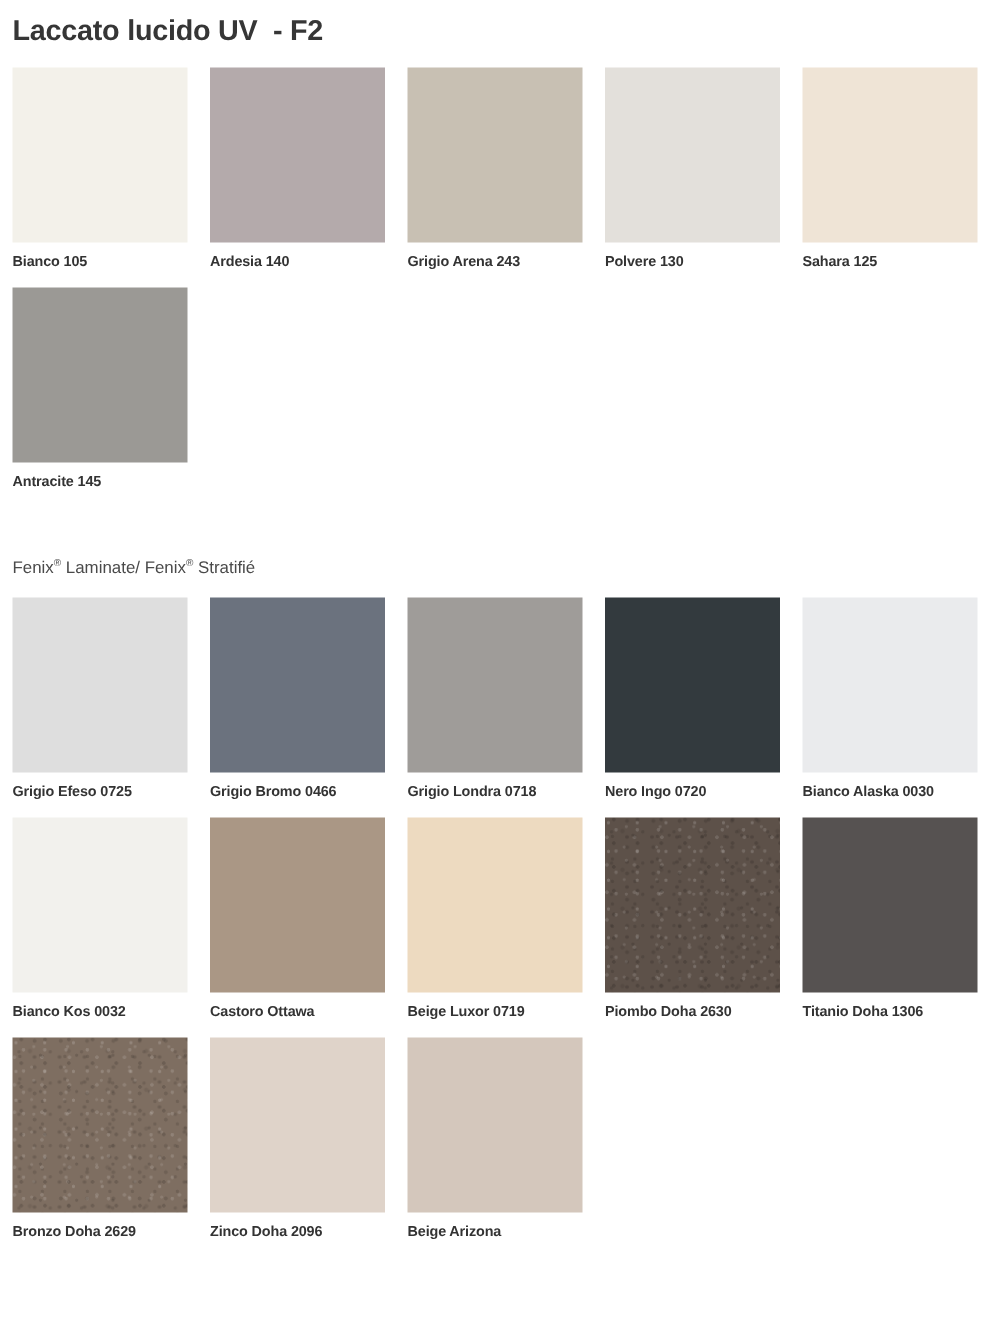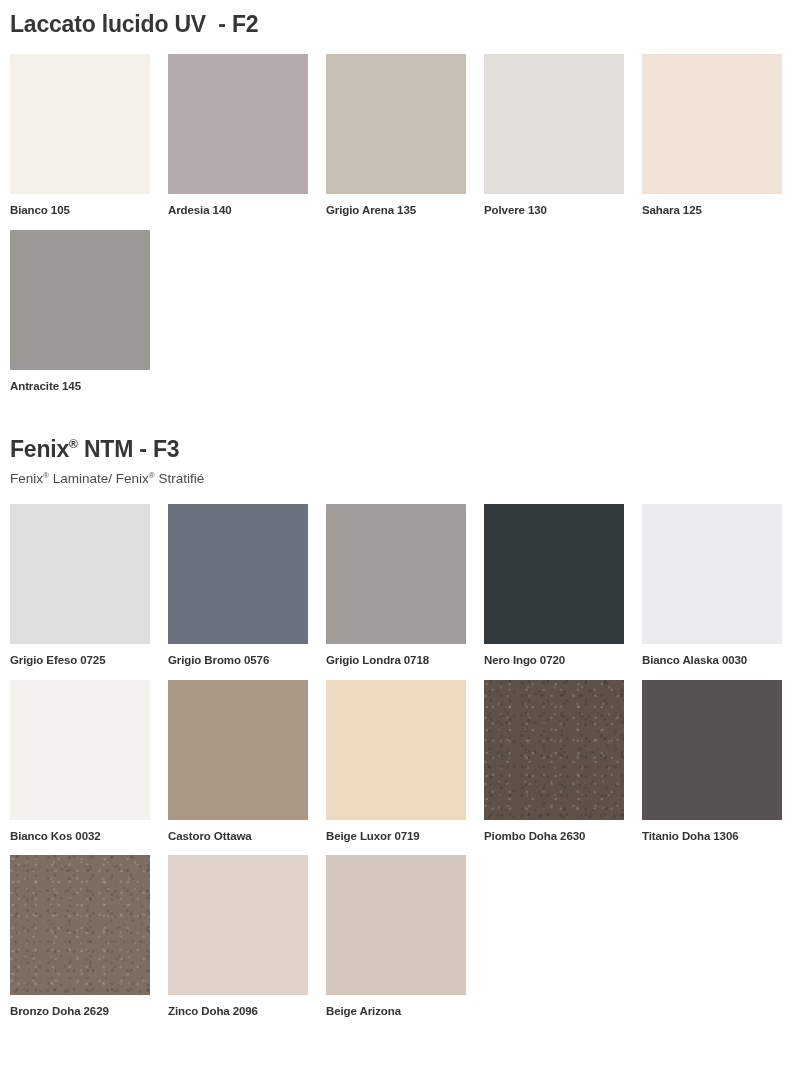--- a/index.html
+++ b/index.html
@@ -130,21 +130,21 @@
         <div class="swatch-label">Bianco 105</div>
       </div>
 
       <div class="swatch-cell">
         <div class="swatch-chip" style="background-color: rgb(180, 170, 171);"></div>
         <div class="swatch-label">Ardesia 140</div>
       </div>
 
       <div class="swatch-cell">
         <div class="swatch-chip" style="background-color: rgb(200, 192, 179);"></div>
-        <div class="swatch-label">Grigio Arena 135</div>
+        <div class="swatch-label">Grigio Arena 243</div>
       </div>
 
       <div class="swatch-cell">
         <div class="swatch-chip" style="background-color: rgb(227, 224, 219);"></div>
         <div class="swatch-label">Polvere 130</div>
       </div>
 
       <div class="swatch-cell">
         <div class="swatch-chip" style="background-color: rgb(239, 228, 214);"></div>
         <div class="swatch-label">Sahara 125</div>
@@ -154,36 +154,35 @@
         <div class="swatch-chip" style="background-color: rgb(155, 153, 149);"></div>
         <div class="swatch-label">Antracite 145</div>
       </div>
 
     </div>
   </div>
 
   <div class="spacer-f2-to-f3"></div>
 
   <div class="section">
-    <h1 class="section-title"><span>Fenix</span><span class="sup">®</span><span> NTM - F3</span></h1>
 
     <p class="section-subtitle"><span>Fenix</span><span class="sup">®</span><span> Laminate/ Fenix</span><span class="sup">®</span><span> Stratifié</span></p>
 
     <div class="heading-gap"></div>
 
     <div class="swatch-grid">
 
       <div class="swatch-cell">
         <div class="swatch-chip" style="background-color: rgb(222, 222, 222);"></div>
         <div class="swatch-label">Grigio Efeso 0725</div>
       </div>
 
       <div class="swatch-cell">
         <div class="swatch-chip" style="background-color: rgb(107, 114, 126);"></div>
-        <div class="swatch-label">Grigio Bromo 0576</div>
+        <div class="swatch-label">Grigio Bromo 0466</div>
       </div>
 
       <div class="swatch-cell">
         <div class="swatch-chip" style="background-color: rgb(159, 156, 153);"></div>
         <div class="swatch-label">Grigio Londra 0718</div>
       </div>
 
       <div class="swatch-cell">
         <div class="swatch-chip" style="background-color: rgb(51, 58, 62);"></div>
         <div class="swatch-label">Nero Ingo 0720</div>

